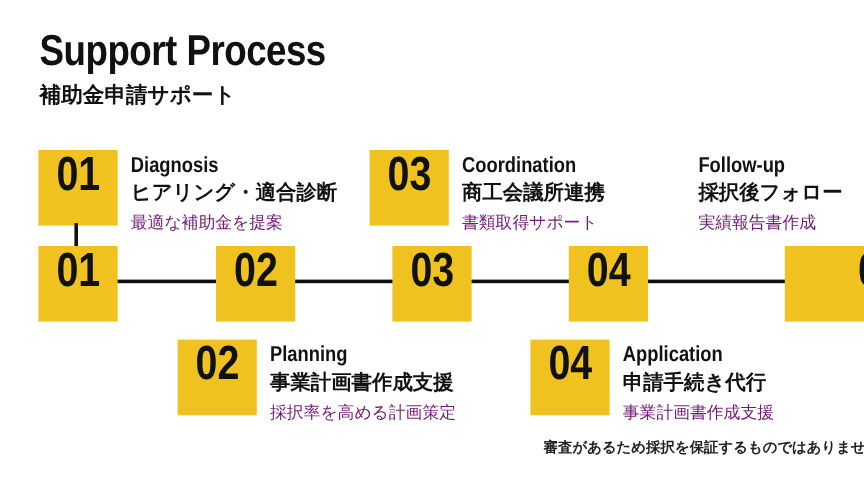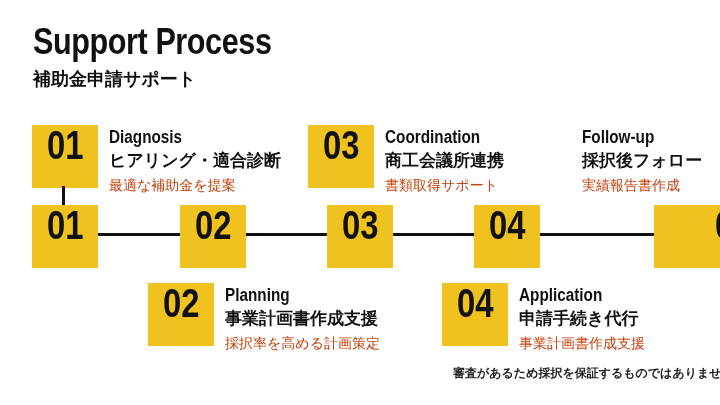--- a/index.html
+++ b/index.html
@@ -48,21 +48,21 @@
 
   .callout-text{display:flex;flex-direction:column;padding-top:1px;}
   .step-title{
     font-size:18px;line-height:22px;font-weight:bold;white-space:nowrap;
   }
   .step-sub{
     font-size:17px;line-height:20px;font-weight:bold;margin-top:3px;white-space:nowrap;
   }
   .step-desc{
     font-size:14px;line-height:17px;font-weight:normal;margin-top:6px;
-    color:#c2410c;white-space:nowrap;
+    color:#701a75;white-space:nowrap;
   }
 
   .tl-line{
     position:absolute;left:65px;top:233px;width:590px;height:3px;
     background:#111111;z-index:1;
   }
   .tl-vline{
     position:absolute;left:62px;top:186px;width:3px;height:20px;
     background:#111111;z-index:1;
   }

